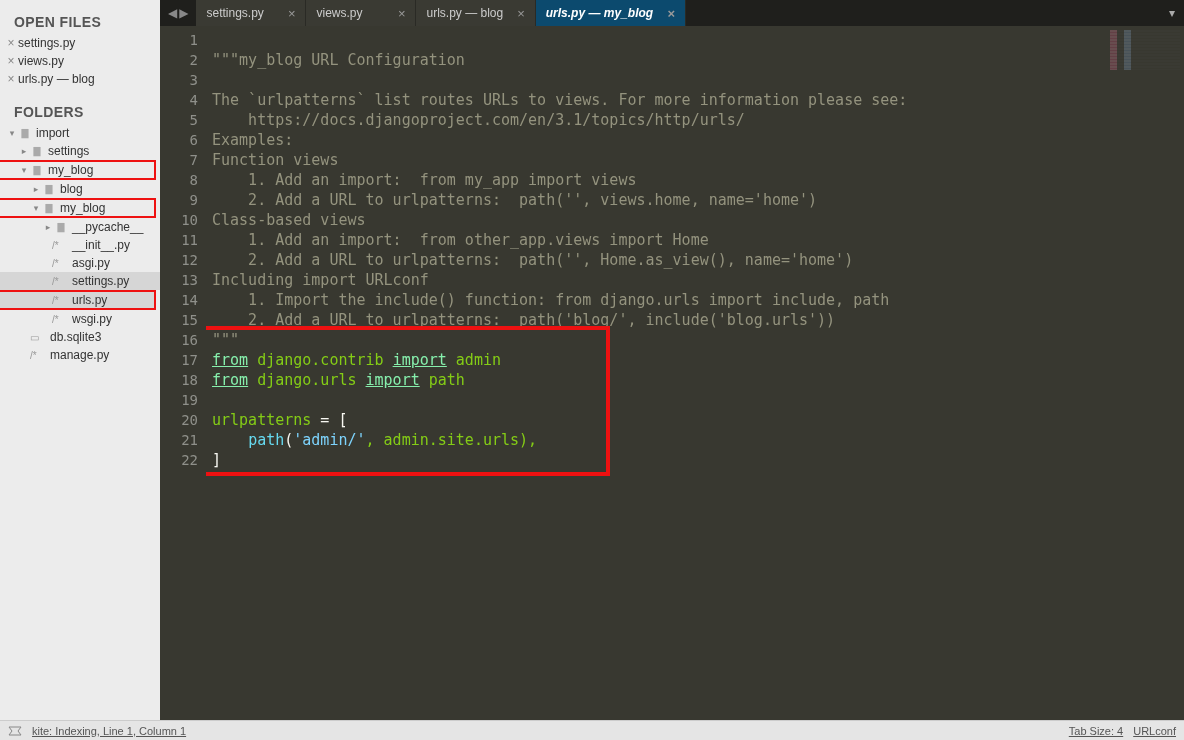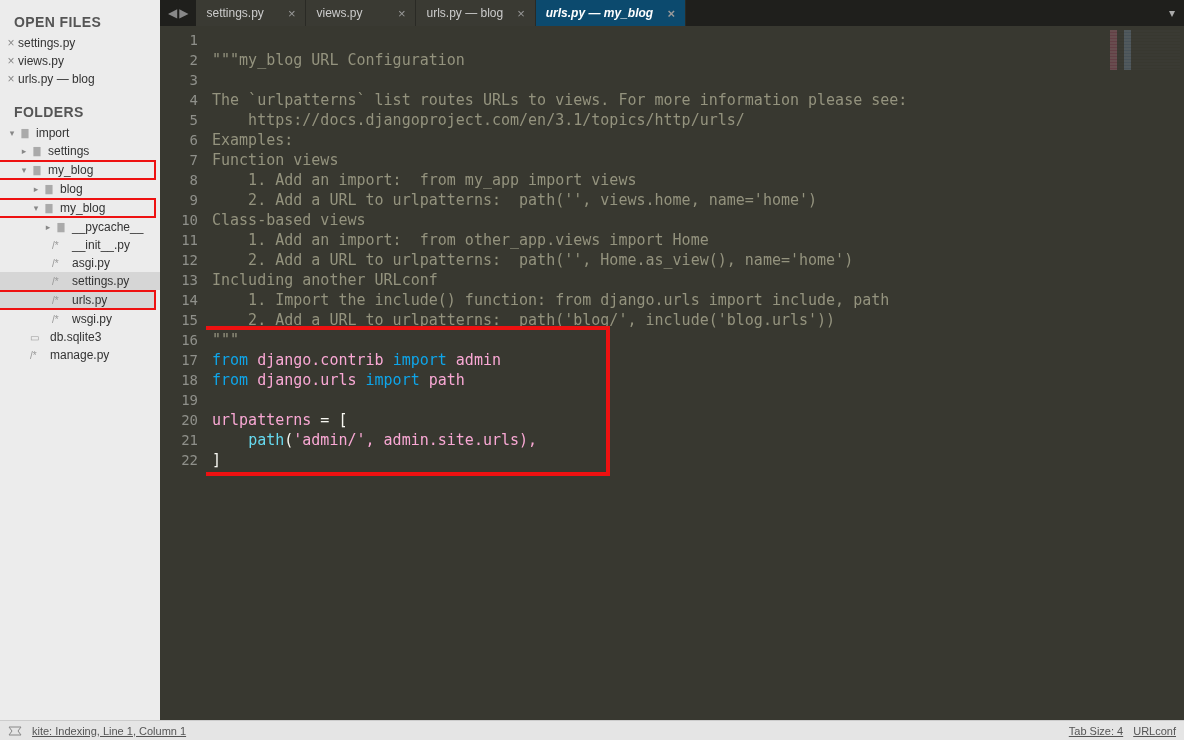--- a/index.html
+++ b/index.html
@@ -132,24 +132,24 @@
     font-family: "Menlo","Consolas",monospace;
     font-size: 15px;
     line-height: 20px;
     color: #94937e;
     padding: 4px 8px 0 6px;
     white-space: pre;
     position: relative;
     overflow: hidden;
   }
   .tok-comment { color: #94937e; }
-  .tok-kw { color: #0ea5e9; }
-  .tok-id { color: #f9a8d4; }
+  .tok-kw { color: #86efac; text-decoration: underline; }
+  .tok-id { color: #84cc16; }
   .tok-fn { color: #66d9ef; }
-  .tok-str { color: #f9a8d4; }
+  .tok-str { color: #7dd3fc; }
   .tok-op { color: #f8f8f2; }
   .tok-punc { color: #f8f8f2; }
 
   .red-code-box {
     position: absolute;
     border: 4px solid #e11;
     pointer-events: none;
   }
 
   .minimap {
@@ -352,21 +352,21 @@
 <span class="tok-comment"></span>
 <span class="tok-comment">The `urlpatterns` list routes URLs to views. For more information please see:</span>
 <span class="tok-comment">    https://docs.djangoproject.com/en/3.1/topics/http/urls/</span>
 <span class="tok-comment">Examples:</span>
 <span class="tok-comment">Function views</span>
 <span class="tok-comment">    1. Add an import:  from my_app import views</span>
 <span class="tok-comment">    2. Add a URL to urlpatterns:  path('', views.home, name='home')</span>
 <span class="tok-comment">Class-based views</span>
 <span class="tok-comment">    1. Add an import:  from other_app.views import Home</span>
 <span class="tok-comment">    2. Add a URL to urlpatterns:  path('', Home.as_view(), name='home')</span>
-<span class="tok-comment">Including another URLconf</span>
+<span class="tok-comment">Including import URLconf</span>
 <span class="tok-comment">    1. Import the include() function: from django.urls import include, path</span>
 <span class="tok-comment">    2. Add a URL to urlpatterns:  path('blog/', include('blog.urls'))</span>
 <span class="tok-comment">"""</span>
 <span><span class="tok-kw">from</span> <span class="tok-id">django.contrib</span> <span class="tok-kw">import</span> <span class="tok-id">admin</span></span>
 <span><span class="tok-kw">from</span> <span class="tok-id">django.urls</span> <span class="tok-kw">import</span> <span class="tok-id">path</span></span>
 <span></span>
 <span><span class="tok-id">urlpatterns</span><span class="tok-op"> = [</span></span>
 <span><span>    </span><span class="tok-fn">path</span><span class="tok-punc">(</span><span class="tok-str">'admin/'</span><span class="tok-id">, admin.site.urls),</span></span>
 <span class="tok-punc">]</span>
 <span></span>

